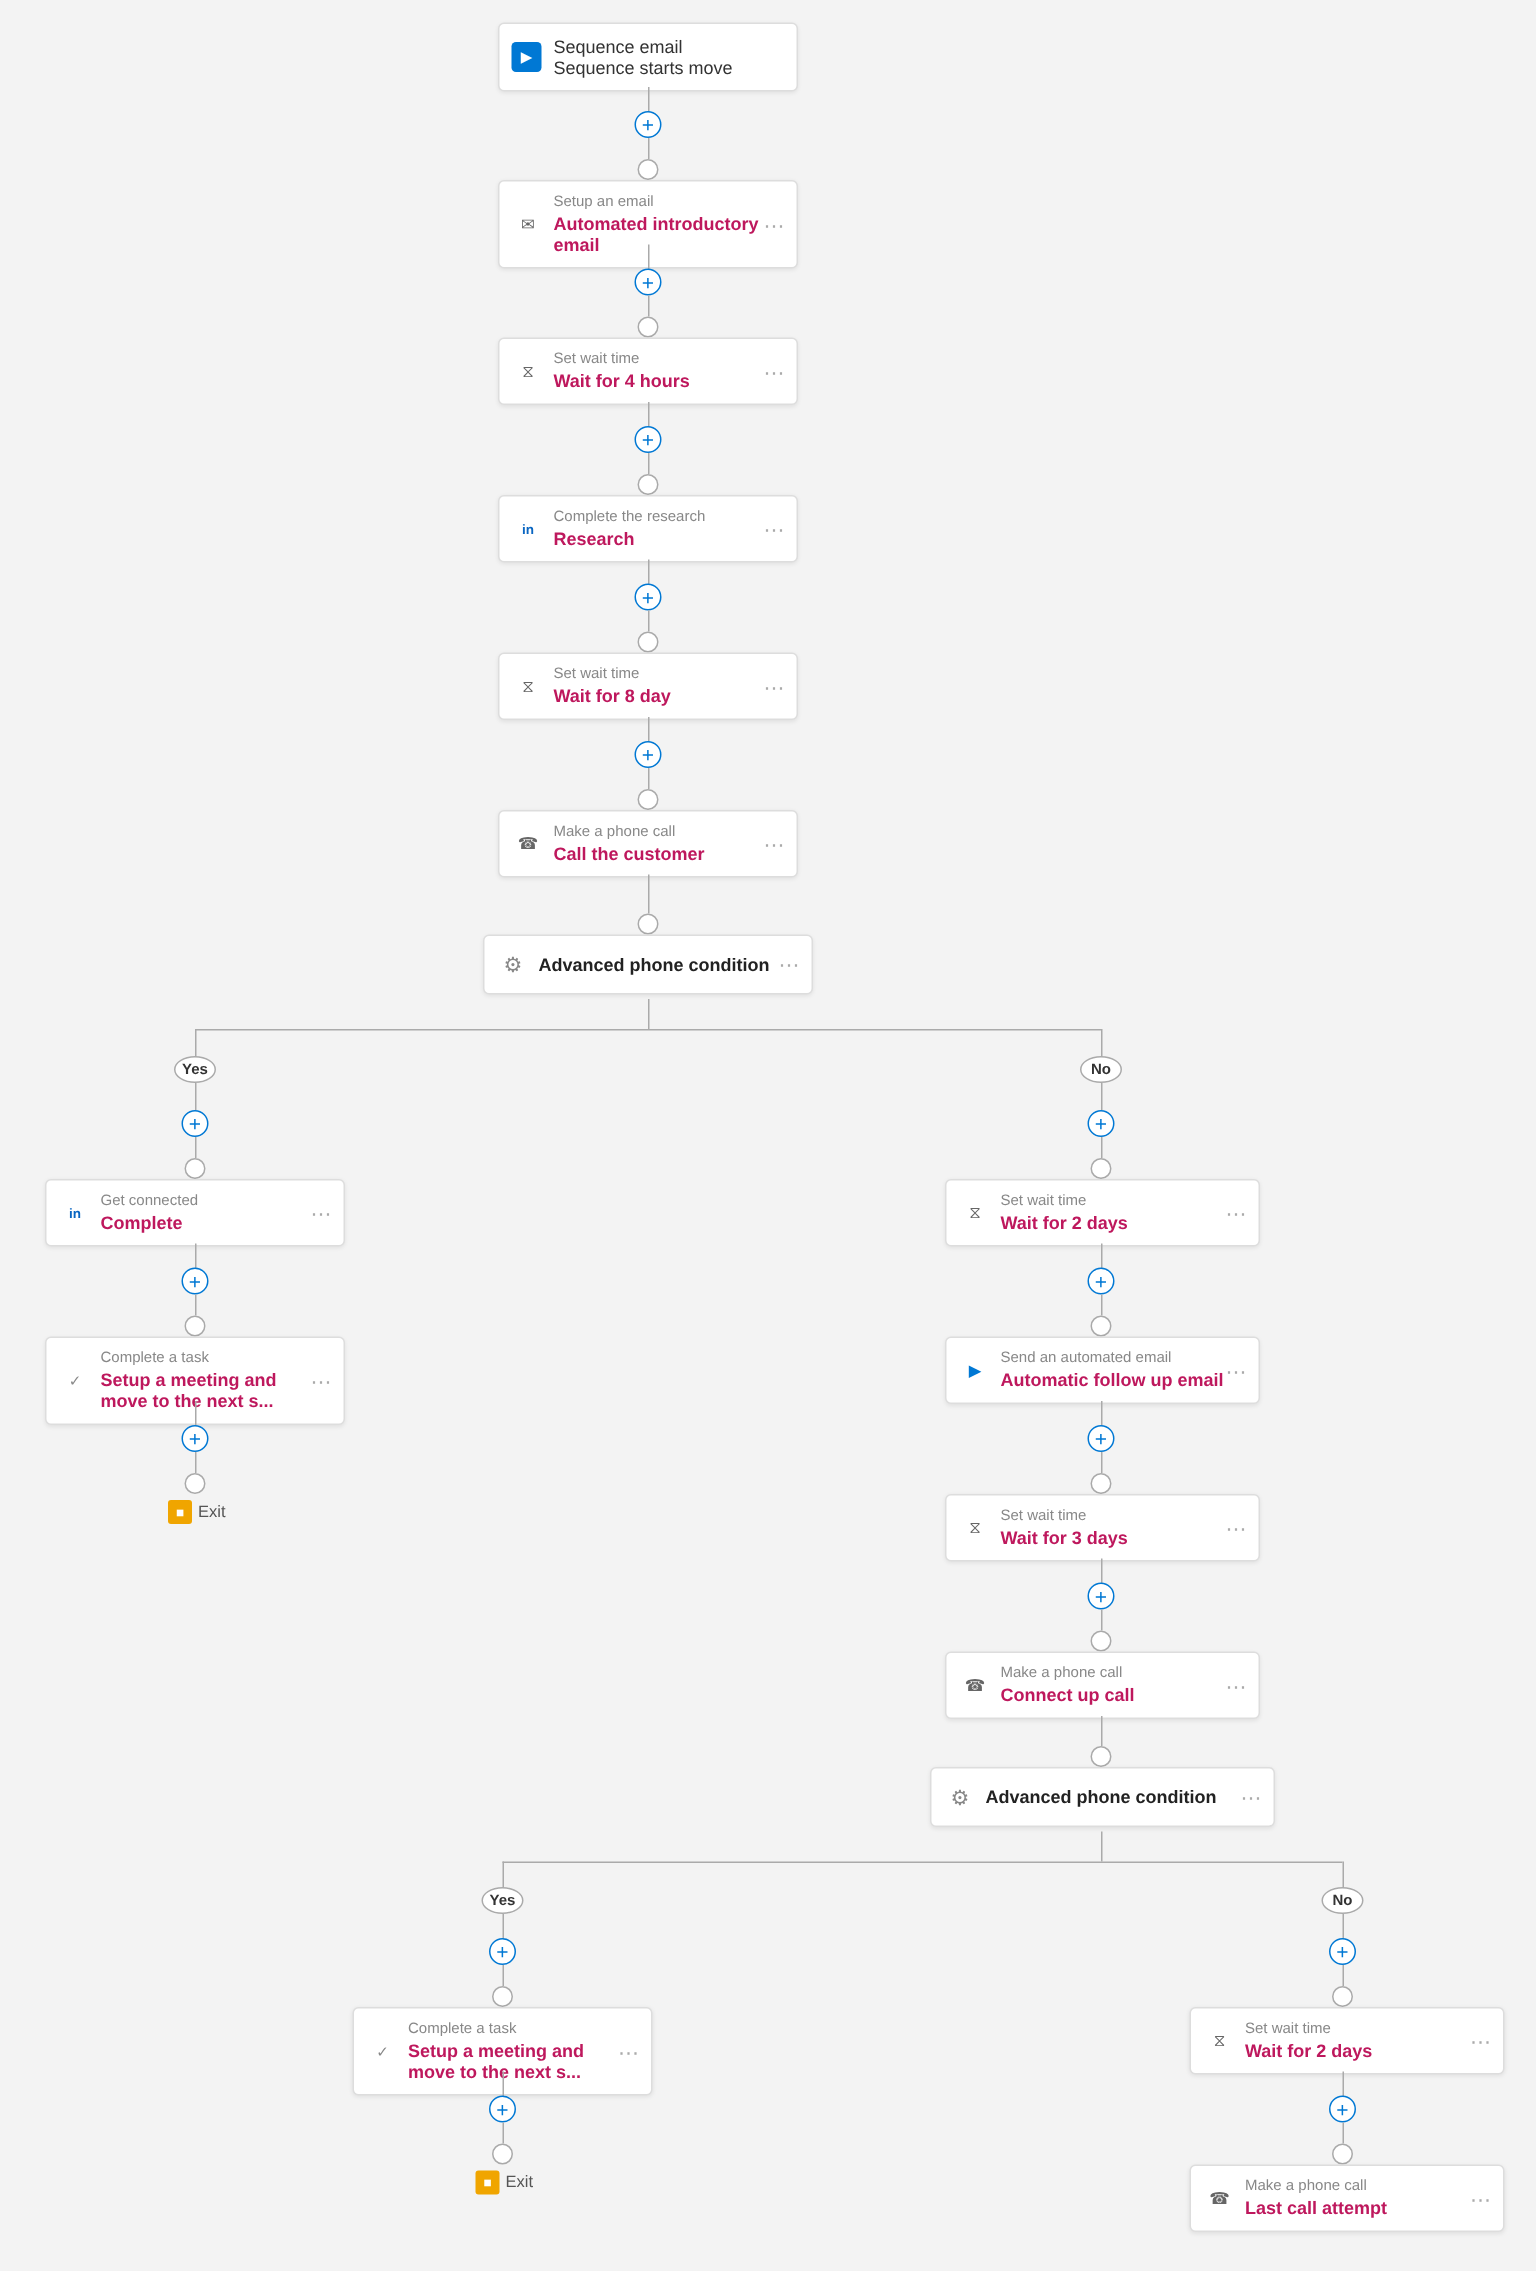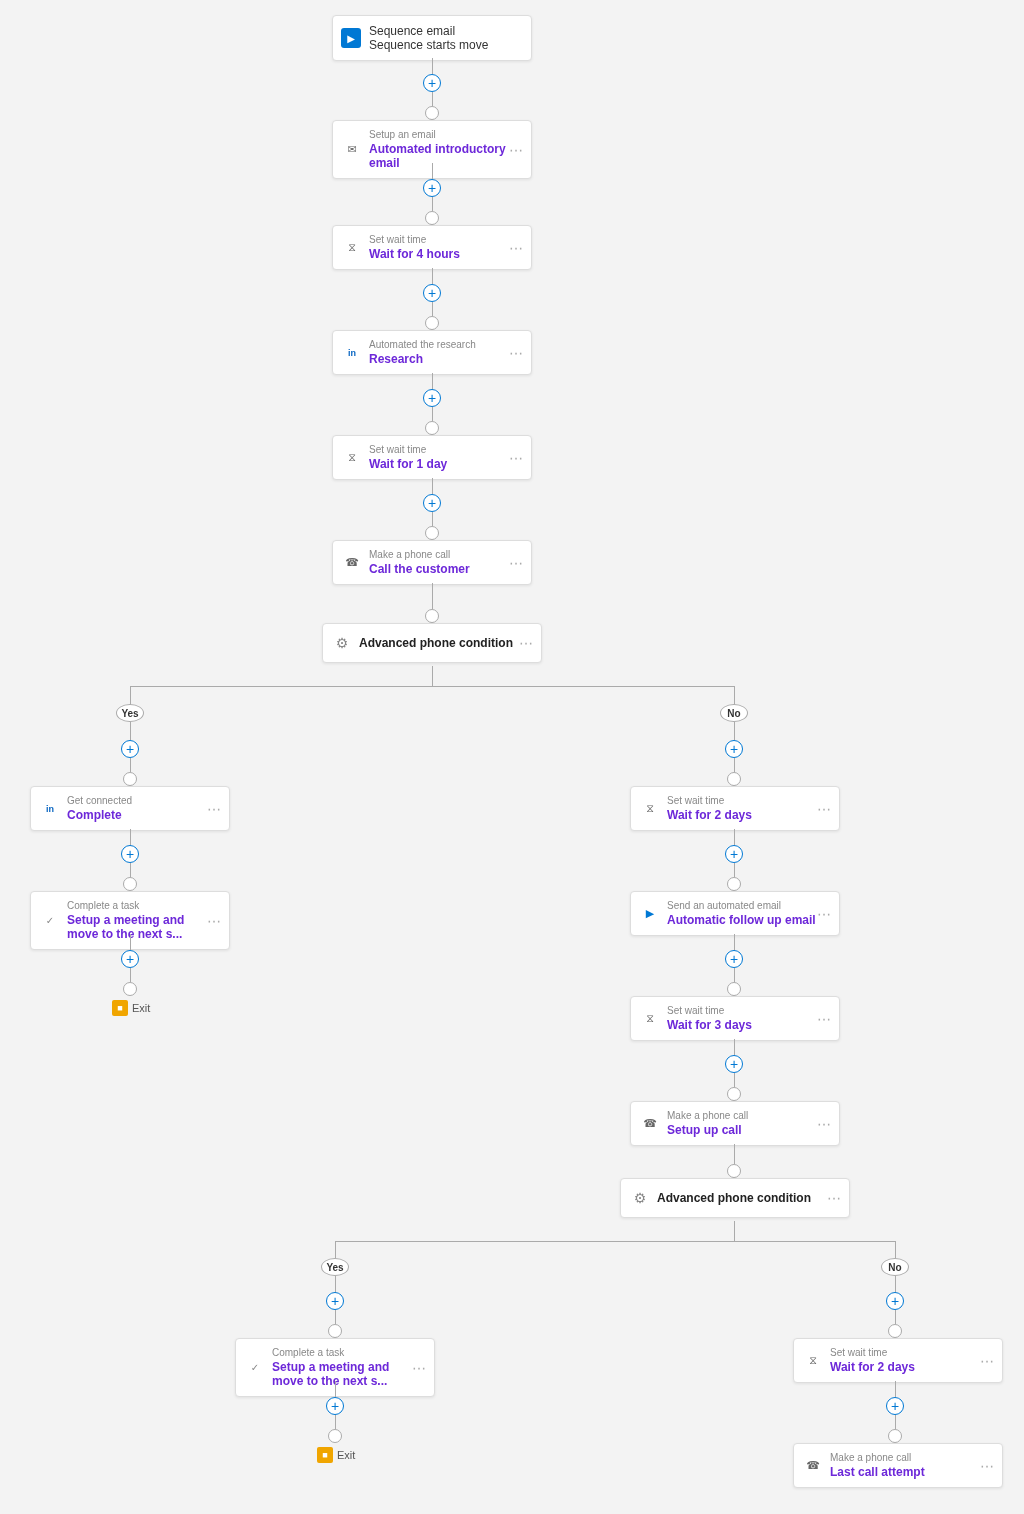--- a/index.html
+++ b/index.html
@@ -42,21 +42,21 @@
       color: #666;
     }
     .node-card .node-label {
       font-size: 10px;
       color: #888;
       margin-bottom: 2px;
     }
     .node-card .node-title {
       font-size: 12px;
       font-weight: 600;
-      color: #6d28d9;
+      color: #be185d;
     }
     .node-card .node-more {
       position: absolute;
       right: 8px;
       top: 50%;
       transform: translateY(-50%);
       color: #aaa;
       font-size: 14px;
       cursor: pointer;
     }
@@ -248,36 +248,36 @@
 
   <div class="vline" style="left:432px; top:268px; height:18px;"></div>
   <div class="plus-btn" style="left:432px; top:284px;">
     <span>+</span>
   </div>
   <div class="vline" style="left:432px; top:302px; height:14px;"></div>
   <div class="circle-node" style="left:432px; top:316px;"></div>
 
   <div class="node-card" style="left:332px; top:330px; width:200px;">
     <div class="node-icon" style="font-size:9px; font-weight:700; color:#0a66c2;">in</div>
-    <div class="node-label">Automated the research</div>
+    <div class="node-label">Complete the research</div>
     <div class="node-title">Research</div>
     <div class="node-more">⋯</div>
   </div>
 
   <div class="vline" style="left:432px; top:373px; height:18px;"></div>
   <div class="plus-btn" style="left:432px; top:389px;">
     <span>+</span>
   </div>
   <div class="vline" style="left:432px; top:407px; height:14px;"></div>
   <div class="circle-node" style="left:432px; top:421px;"></div>
 
   <div class="node-card" style="left:332px; top:435px; width:200px;">
     <div class="node-icon">⧖</div>
     <div class="node-label">Set wait time</div>
-    <div class="node-title">Wait for 1 day</div>
+    <div class="node-title">Wait for 8 day</div>
     <div class="node-more">⋯</div>
   </div>
 
   <div class="vline" style="left:432px; top:478px; height:18px;"></div>
   <div class="plus-btn" style="left:432px; top:494px;">
     <span>+</span>
   </div>
   <div class="vline" style="left:432px; top:512px; height:14px;"></div>
   <div class="circle-node" style="left:432px; top:526px;"></div>
 
@@ -394,21 +394,21 @@
   <div class="vline" style="left:734px; top:1039px; height:18px;"></div>
   <div class="plus-btn" style="left:734px; top:1055px;">
     <span>+</span>
   </div>
   <div class="vline" style="left:734px; top:1073px; height:14px;"></div>
   <div class="circle-node" style="left:734px; top:1087px;"></div>
 
   <div class="node-card" style="left:630px; top:1101px; width:210px;">
     <div class="node-icon">☎</div>
     <div class="node-label">Make a phone call</div>
-    <div class="node-title">Setup up call</div>
+    <div class="node-title">Connect up call</div>
     <div class="node-more">⋯</div>
   </div>
 
   <div class="vline" style="left:734px; top:1144px; height:20px;"></div>
   <div class="circle-node" style="left:734px; top:1164px;"></div>
 
   <div class="node-condition" style="left:620px; top:1178px; width:230px;">
     <div class="node-icon" style="font-size:14px; color:#888;">⚙</div>
     <div class="cond-title">Advanced phone condition</div>
     <div class="node-more">⋯</div>

